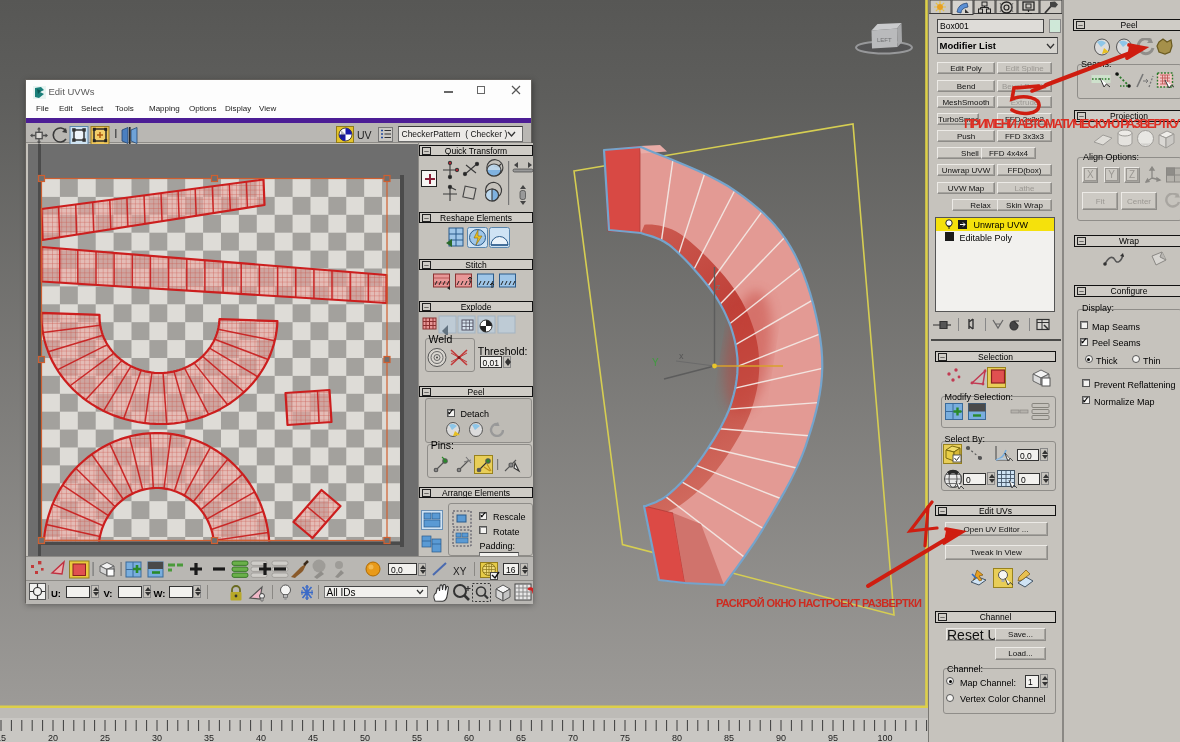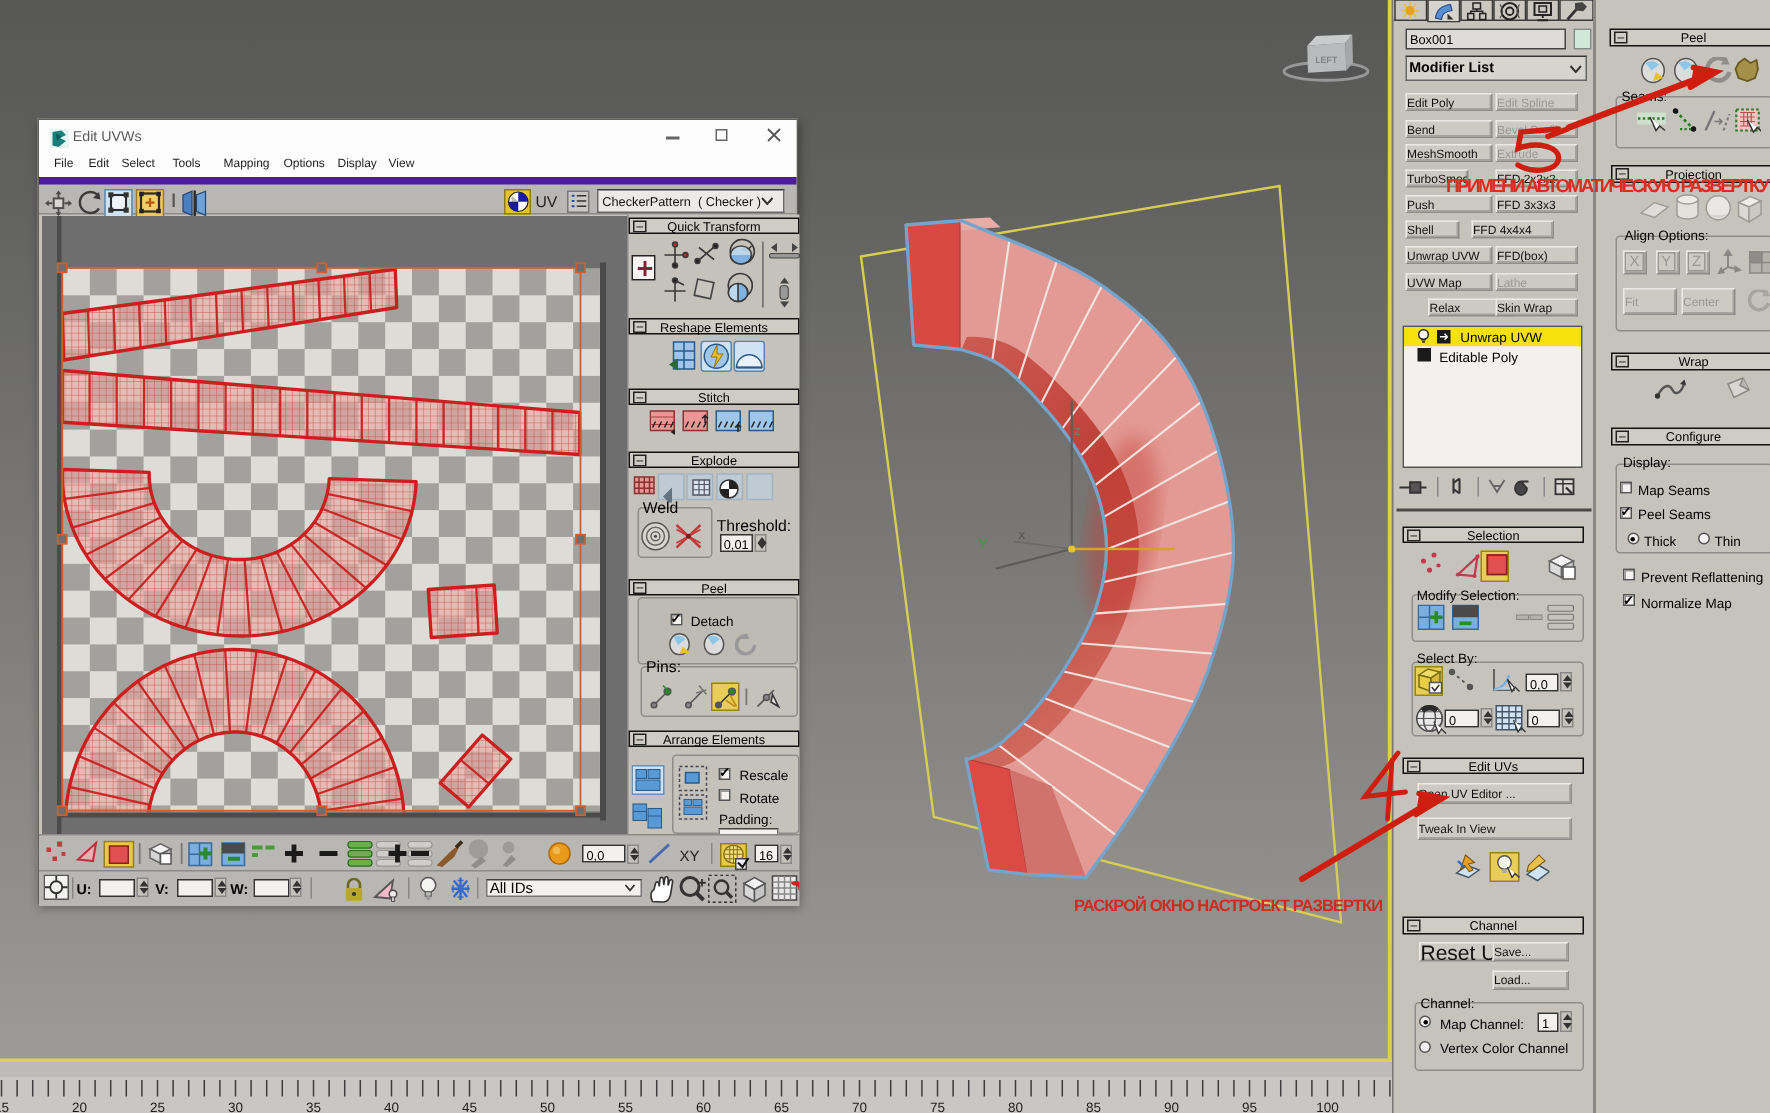--- a/index.html
+++ b/index.html
@@ -2,21 +2,21 @@
 <html><head><meta charset="utf-8">
 <style>
 *{margin:0;padding:0;box-sizing:border-box;}
 html,body{width:1180px;height:742px;overflow:hidden;font-family:"Liberation Sans",sans-serif;}
 #root{position:absolute;width:1180px;height:742px;background:linear-gradient(#575755,#5e5e5c 13%,#9d9b98 96%);overflow:hidden;}
 .abs{position:absolute;}
 
 .panel{background:#c6c3bd;}
 .roll{position:absolute;border:1.5px solid #111;background:#cfccc6;text-align:center;font-size:8.5px;color:#000;line-height:11px;}
 .roll .minus{position:absolute;left:2px;top:1px;width:9px;height:8px;border:1px solid #222;font-size:8px;line-height:6px;text-align:center;background:#cfccc6;}
-.btn{position:absolute;background:#cdcac4;border:1px solid #8e8c88;border-top-color:#eceae6;border-left-color:#eceae6;box-shadow:inset -1px -1px 0 #a5a39e;font-size:8px;overflow:hidden;white-space:nowrap;color:#111;}
+.btn{position:absolute;background:#cdcac4;border:1px solid #8e8c88;border-top-color:#eceae6;border-left-color:#eceae6;box-shadow:inset -1px -1px 0 #a5a39e;font-size:8px;overflow:hidden;white-space:nowrap;color:#111;text-align:center;}
 .btn.dis{color:#9a9792;}
 .grp{position:absolute;border:1px solid #8f8d89;border-radius:3px;}
 .grplbl{position:absolute;font-size:9px;color:#000;background:transparent;line-height:11px;}
 .cb{position:absolute;width:8px;height:8px;background:#f4f3f1;border:1px solid #555;box-shadow:inset 1px 1px 0 #999;}
 .cb.chk:after{content:"✓";position:absolute;left:-1px;top:-2.5px;font-size:9px;font-weight:bold;color:#000;}
 .rad{position:absolute;width:8px;height:8px;background:#f4f3f1;border:1px solid #555;border-radius:50%;}
 .rad.chk:after{content:"";position:absolute;left:1.5px;top:1.5px;width:3px;height:3px;border-radius:50%;background:#000;}
 .lbl{position:absolute;font-size:9px;color:#000;line-height:11px;white-space:nowrap;}
 .fld{position:absolute;background:#f2f1ee;border:1px solid #777;border-top-color:#444;font-size:8.5px;overflow:hidden;white-space:nowrap;color:#000;line-height:12px;padding-left:2px;}
 .spinner{position:absolute;width:8px;background:#c6c3bd;border:1px solid #888;}
@@ -809,21 +809,21 @@
  <div class="btn" style="left:8px;top:62px;width:58px;height:12px;line-height:11px">Edit Poly</div>
  <div class="btn dis" style="left:68px;top:62px;width:55px;height:12px;line-height:11px">Edit Spline</div>
  <div class="btn" style="left:8px;top:79.5px;width:58px;height:12px;line-height:11px">Bend</div>
  <div class="btn dis" style="left:68px;top:79.5px;width:55px;height:12px;line-height:11px">Bevel Profile</div>
  <div class="btn" style="left:8px;top:96px;width:58px;height:12px;line-height:11px">MeshSmooth</div>
  <div class="btn dis" style="left:68px;top:96px;width:55px;height:12px;line-height:11px">Extrude</div>
  <div class="btn" style="left:8px;top:113px;width:42px;height:12px;line-height:11px">TurboSmooth</div>
  <div class="btn" style="left:68px;top:113px;width:55px;height:12px;line-height:11px">FFD 2x2x2</div>
  <div class="btn" style="left:8px;top:130px;width:58px;height:12px;line-height:11px">Push</div>
  <div class="btn" style="left:68px;top:130px;width:55px;height:12px;line-height:11px">FFD 3x3x3</div>
- <div class="btn" style="left:8px;top:147px;width:36px;height:12px;line-height:11px">Shell</div>
+ <div class="btn" style="left:8px;top:147px;width:66px;height:12px;line-height:11px">Shell</div>
  <div class="btn" style="left:52px;top:147px;width:55px;height:12px;line-height:11px">FFD 4x4x4</div>
  <div class="btn" style="left:8px;top:164px;width:58px;height:12px;line-height:11px">Unwrap UVW</div>
  <div class="btn" style="left:68px;top:164px;width:55px;height:12px;line-height:11px">FFD(box)</div>
  <div class="btn" style="left:8px;top:182px;width:58px;height:12px;line-height:11px">UVW Map</div>
  <div class="btn dis" style="left:68px;top:182px;width:55px;height:12px;line-height:11px">Lathe</div>
  <div class="btn" style="left:23px;top:199px;width:57px;height:12px;line-height:11px">Relax</div>
  <div class="btn" style="left:68px;top:199px;width:55px;height:12px;line-height:11px">Skin Wrap</div>
 
  <div class="abs" style="left:5.5px;top:217px;width:120.5px;height:95px;background:#f2f1ee;border:1px solid #555">
   <div class="abs" style="left:0;top:0;width:100%;height:12.5px;background:#f5e10c">

